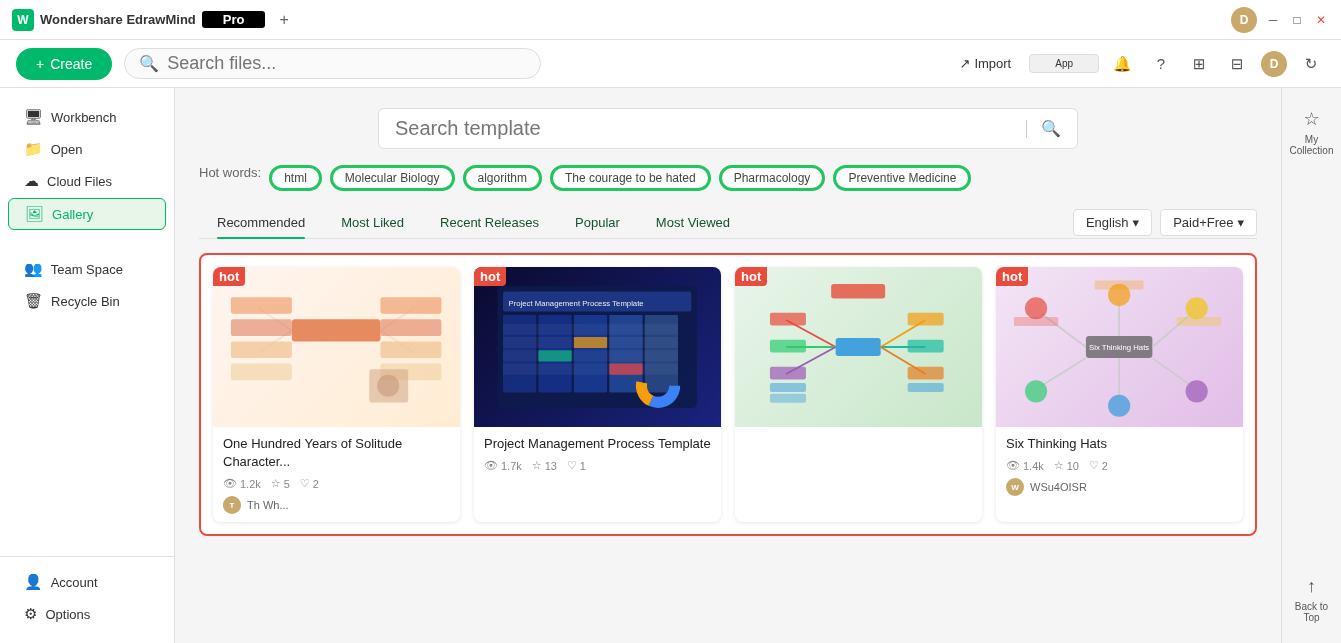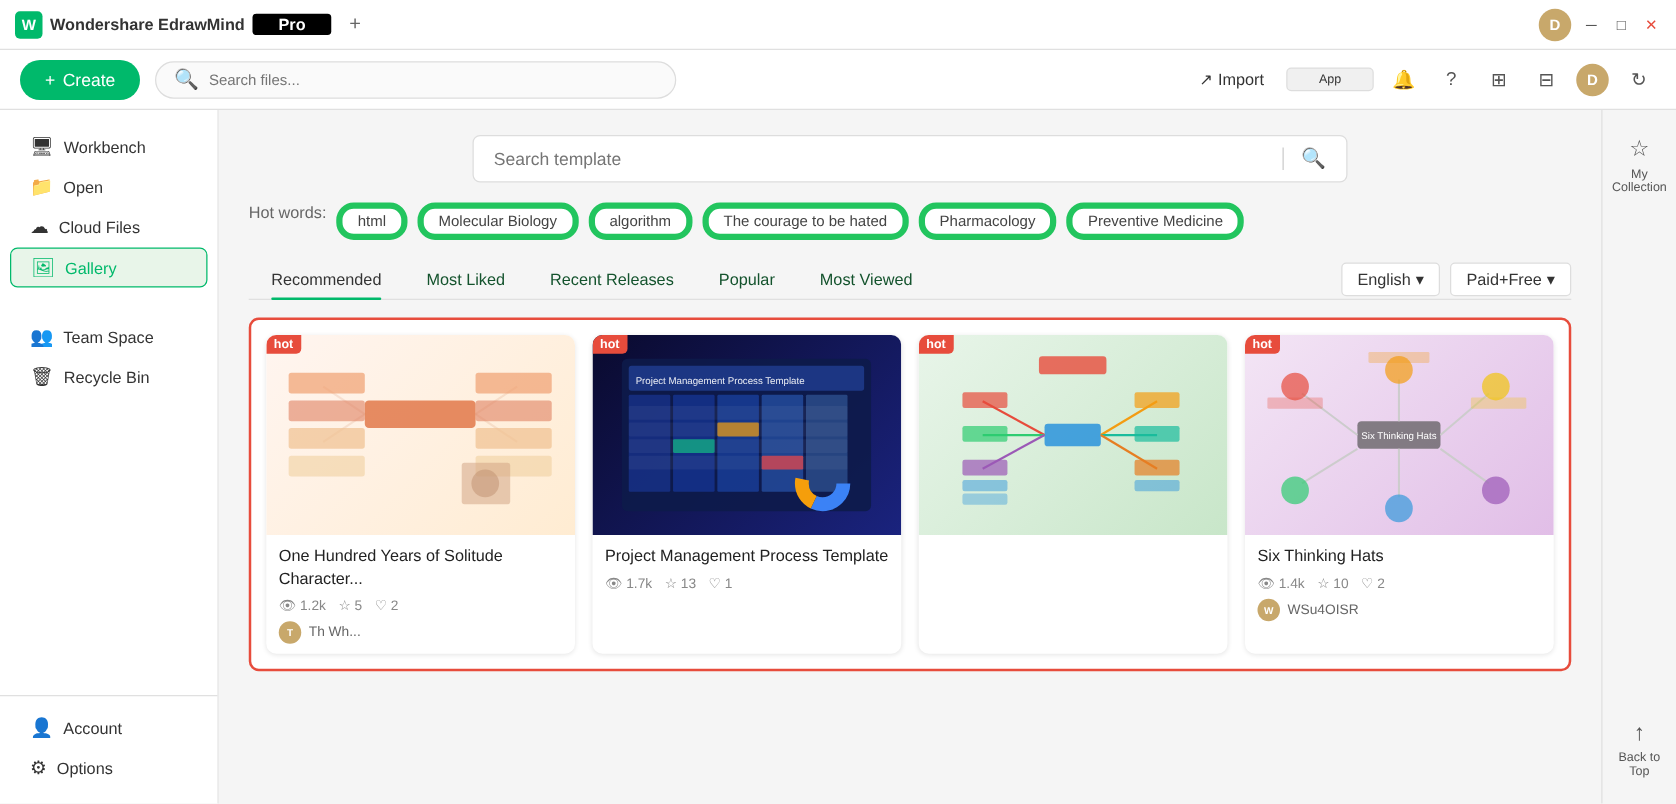--- a/index.html
+++ b/index.html
@@ -99,21 +99,21 @@
       border: 1px solid #ddd;
       border-radius: 20px;
       padding: 4px 14px;
       gap: 8px;
       background: #fafafa;
     }
     .search-bar input {
       border: none;
       outline: none;
       background: transparent;
-      font-size: 12px;
+      font-size: 18px;
       color: #1d4ed8;
       width: 100%;
     }
     .toolbar-spacer { flex: 1; }
     .toolbar-actions {
       display: flex;
       align-items: center;
       gap: 10px;
     }
     .import-btn {
@@ -201,21 +201,21 @@
       border-radius: 6px;
       padding: 8px 16px;
       max-width: 700px;
       margin: 0 auto 16px auto;
       gap: 8px;
     }
     .template-search-bar input {
       flex: 1;
       border: none;
       outline: none;
-      font-size: 14px;
+      font-size: 20px;
       color: #8b5cf6;
     }
     .template-search-bar .divider {
       width: 1px;
       height: 18px;
       background: #ccc;
       margin: 0 6px;
     }
     .search-icon-btn {
       cursor: pointer;
@@ -229,21 +229,21 @@
       gap: 8px;
       margin-bottom: 16px;
       flex-wrap: wrap;
     }
     .hot-words-label {
       font-size: 13px;
       color: #666;
       font-weight: 500;
     }
     .hot-tag {
-      border: 5px solid #22c55e;
+      border: 3px solid #22c55e;
       border-radius: 14px;
       padding: 3px 12px;
       font-size: 12px;
       color: #444;
       cursor: pointer;
       background: #fff;
     }
 
     
     .category-row {
@@ -341,21 +341,21 @@
       position: relative;
       overflow: hidden;
       background: #f0f0f0;
     }
     .hot-badge {
       position: absolute;
       top: 0;
       left: 0;
       background: #e74c3c;
       color: white;
-      font-size: 10px;
+      font-size: 13px;
       font-weight: bold;
       padding: 2px 6px;
       border-radius: 0 0 4px 0;
       z-index: 2;
     }
     .card-info {
       padding: 8px 10px;
     }
     .card-title {
       font-size: 13px;

